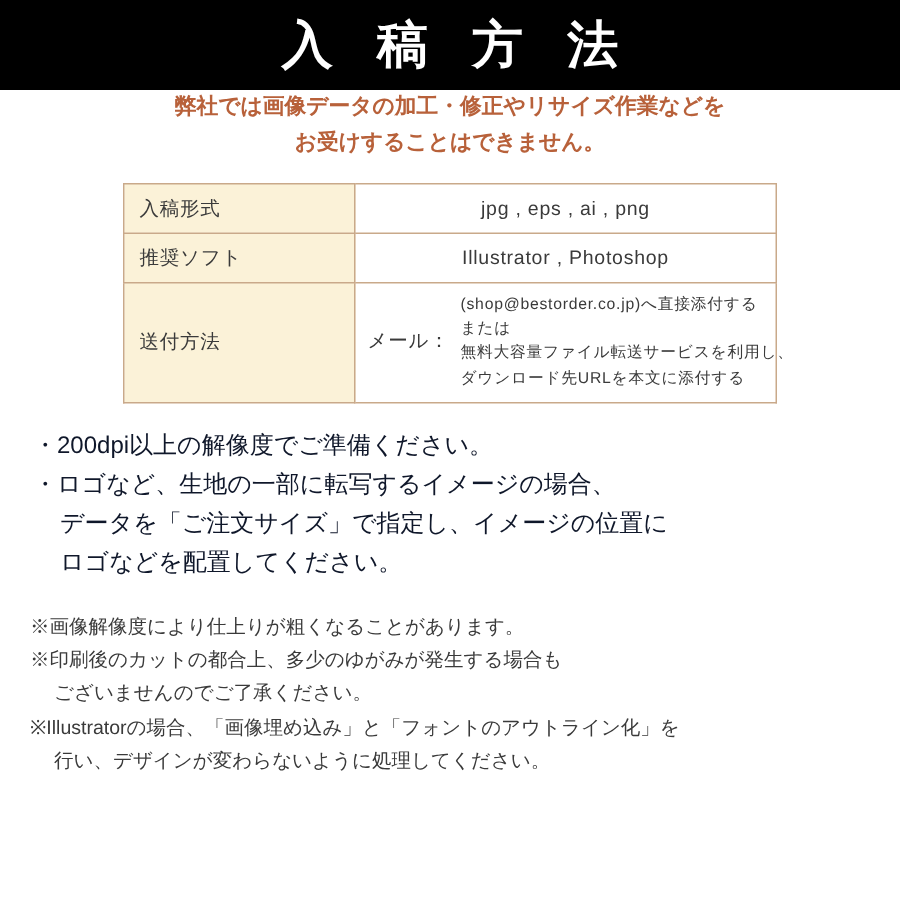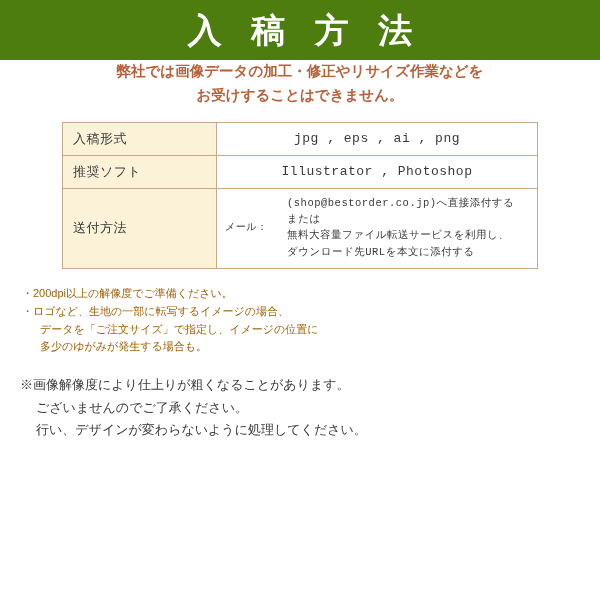--- a/index.html
+++ b/index.html
@@ -18,21 +18,21 @@
     position: relative;
     width: 600px;
     height: 600px;
     box-sizing: border-box;
   }
 
   
   .header {
     position: relative;
     height: 60px;
-    background: #4d7c0f;
+    background: #000000;
     display: flex;
     align-items: center;
     justify-content: center;
   }
   .header-title {
     color: #ffffff;
     font-size: 34px;
     font-weight: bold;
     letter-spacing: 10px;
     padding-left: 10px;
@@ -46,22 +46,21 @@
     color: #b8613a;
     font-weight: bold;
     font-size: 14.5px;
     line-height: 1.65;
   }
   .lead div { white-space: nowrap; }
 
   
   .table-wrap {
     margin: 14px auto 0 auto;
-    width: 476px;
-    font-family: Liberation Mono, monospace;
+    width: 436px;
   }
   table.spec {
     width: 100%;
     border-collapse: collapse;
     table-layout: fixed;
   }
   table.spec td {
     border: 1px solid #c9a98a;
     font-size: 13px;
     color: #3a3a3a;
@@ -80,42 +79,42 @@
   }
   td.value.send {
     padding: 6px 4px 8px 4px;
   }
   .send-inner {
     display: flex;
     align-items: center;
     justify-content: flex-start;
   }
   .send-key {
-    font-size: 10px;
+    font-size: 13px;
     color: #3a3a3a;
     width: 62px;
     flex: 0 0 62px;
     text-align: left;
     padding-left: 4px;
     white-space: nowrap;
   }
   .send-lines {
     flex: 1 1 auto;
     text-align: left;
     line-height: 1.55;
     font-size: 10.5px;
   }
   .send-lines div { white-space: nowrap; }
 
   
   .notes {
     margin: 16px 0 0 22px;
-    font-size: 11px;
+    font-size: 16px;
     line-height: 1.62;
-    color: #a16207;
+    color: #0f172a;
   }
   .notes .n-line { white-space: nowrap; }
   .notes .indent { padding-left: 18px; font-family: Liberation Serif, serif; }
 
   
   .small-notes {
     margin: 18px 0 0 20px;
     font-size: 13px;
     line-height: 1.72;
     color: #3a3a3a;
@@ -163,22 +162,24 @@
           </td>
         </tr>
       </tbody>
     </table>
   </div>
 
   <div class="notes">
     <div class="n-line">・200dpi以上の解像度でご準備ください。</div>
     <div class="n-line">・ロゴなど、生地の一部に転写するイメージの場合、</div>
     <div class="n-line indent">データを「ご注文サイズ」で指定し、イメージの位置に</div>
-    <div class="n-line indent">多少のゆがみが発生する場合も。</div>
+    <div class="n-line indent">ロゴなどを配置してください。</div>
   </div>
 
   <div class="small-notes">
     <div class="s-line">※画像解像度により仕上りが粗くなることがあります。</div>
+    <div class="s-line">※印刷後のカットの都合上、多少のゆがみが発生する場合も</div>
     <div class="s-line s-indent">ございませんのでご了承ください。</div>
+    <div class="s-line">※Illustratorの場合、「画像埋め込み」と「フォントのアウトライン化」を</div>
     <div class="s-line s-indent">行い、デザインが変わらないように処理してください。</div>
   </div>
 
 </div>
 
 </body></html>

